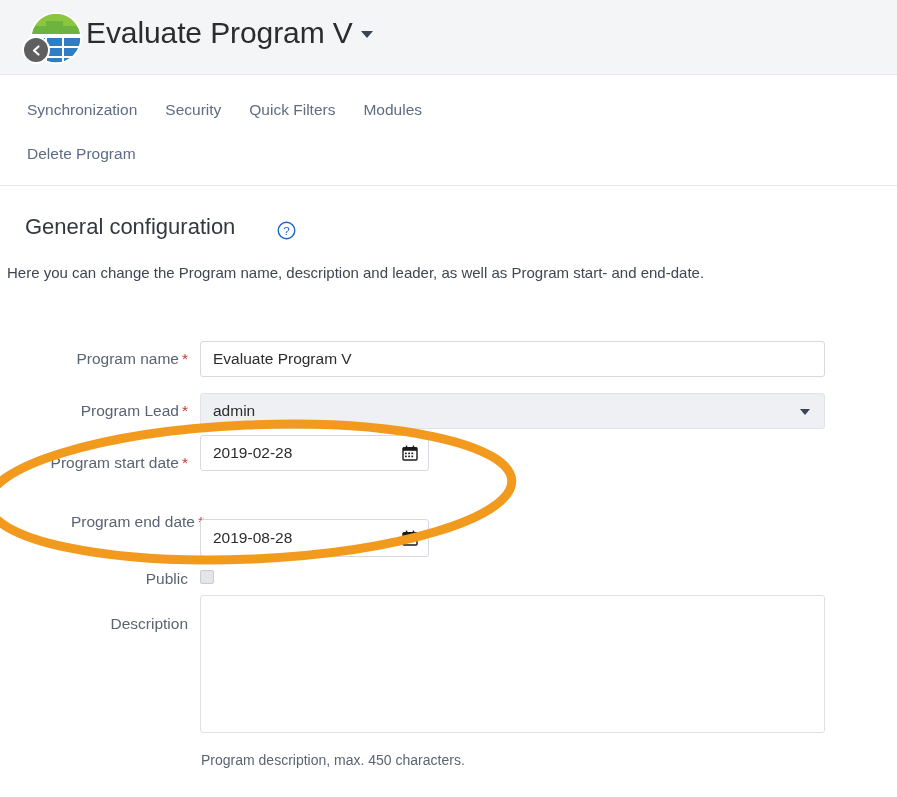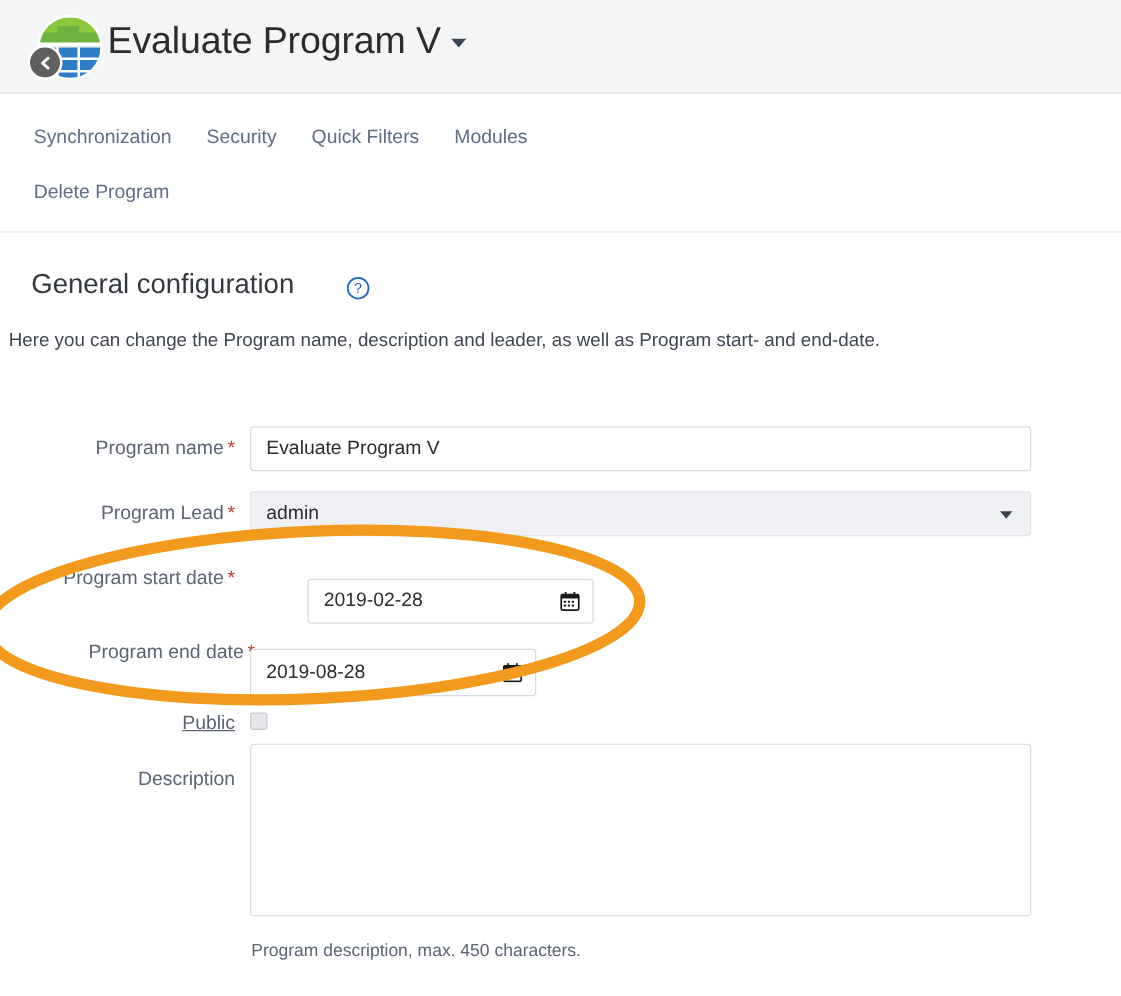--- a/index.html
+++ b/index.html
@@ -289,21 +289,21 @@
         <span>Program Lead</span><span class="req">*</span>
       </div>
       <div class="fieldbox select" style="top:66px; width:625px; height:36px;">
         <span>admin</span>
         <span class="caret-down"></span>
       </div>
 
       <div class="flabel" style="left:0; width:188px; top:127px;">
         <span>Program start date</span><span class="req">*</span>
       </div>
-      <div class="fieldbox" style="top:136px; width:229px; height:36px;margin-left:46px;">
+      <div class="fieldbox" style="top:108px; width:229px; height:36px;">
         <span>2019-02-28</span>
         <span class="cal-icon">
           <svg width="16" height="16" viewBox="0 0 16 16">
             <rect x="1" y="2.6" width="14" height="12.4" rx="1" fill="none" stroke="#1b1b1b" stroke-width="1.4"></rect>
             <rect x="1" y="2.6" width="14" height="3.2" fill="#1b1b1b"></rect>
             <rect x="3.8" y="0.6" width="1.5" height="3" fill="#1b1b1b"></rect>
             <rect x="10.7" y="0.6" width="1.5" height="3" fill="#1b1b1b"></rect>
             <g fill="#1b1b1b">
               <rect x="3" y="7.6" width="1.8" height="1.6"></rect>
               <rect x="6.2" y="7.6" width="1.8" height="1.6"></rect>
@@ -332,21 +332,21 @@
               <rect x="6.2" y="7.6" width="1.8" height="1.6"></rect>
               <rect x="9.4" y="7.6" width="1.8" height="1.6"></rect>
               <rect x="3" y="10.6" width="1.8" height="1.6"></rect>
               <rect x="6.2" y="10.6" width="1.8" height="1.6"></rect>
               <rect x="9.4" y="10.6" width="1.8" height="1.6"></rect>
             </g>
           </svg>
         </span>
       </div>
 
-      <div class="flabel" style="left:0; width:188px; top:243px;text-decoration:underline;">
+      <div class="flabel" style="left:0; width:188px; top:243px;">
         <span>Public</span>
       </div>
       <div class="checkbox" style="top:243px;"></div>
 
       <div class="flabel" style="left:0; width:188px; top:288px;">
         <span>Description</span>
       </div>
       <div class="textarea-box" style="top:268px;"></div>
       <div class="hint" style="top:425px;">Program description, max. 450 characters.</div>
 

